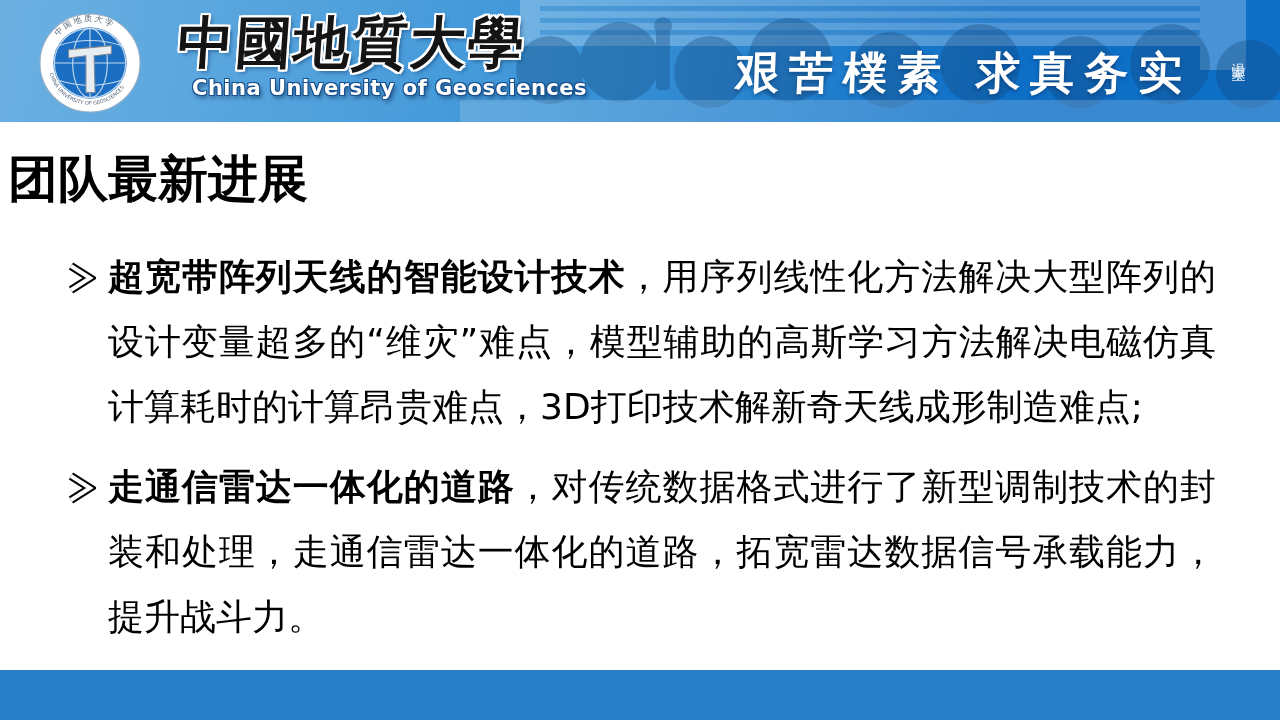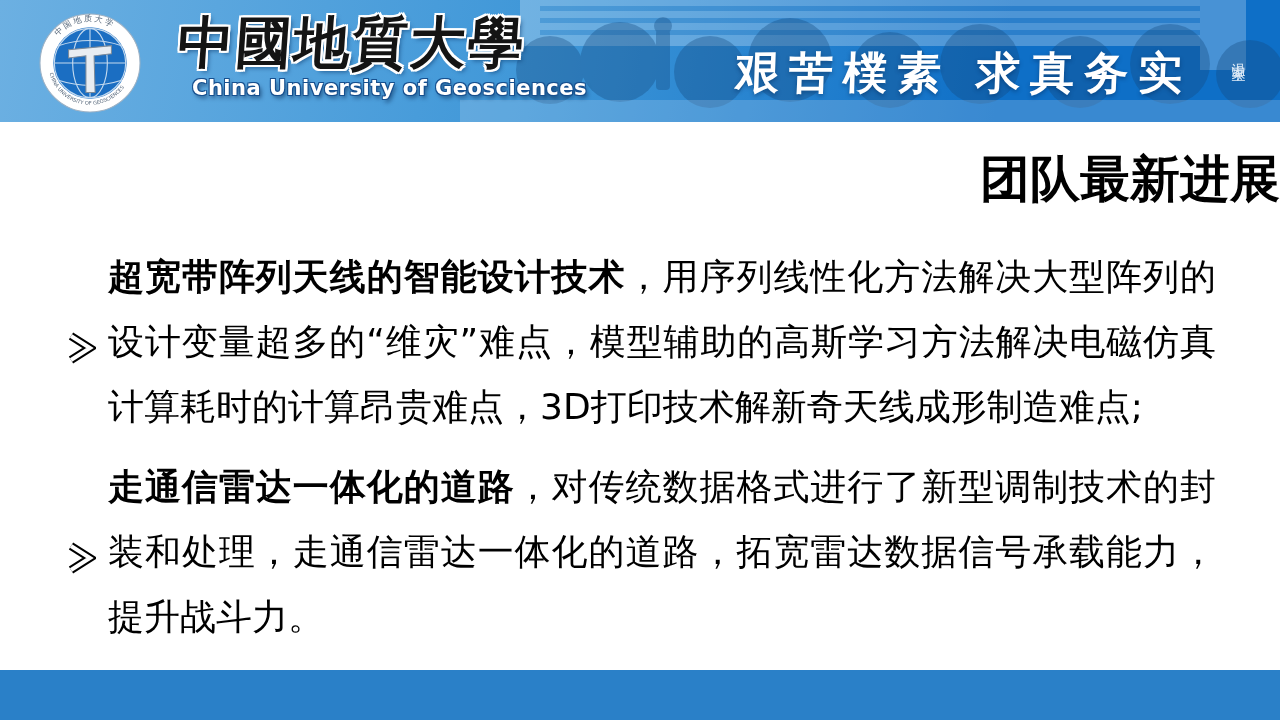--- a/index.html
+++ b/index.html
@@ -59,26 +59,26 @@
     position:absolute;right:34px;top:52px;
     writing-mode:vertical-rl;
     font-family:"DejaVu Serif","Liberation Serif",serif;
     font-size:14px;line-height:14px;color:#eaf3fc;letter-spacing:2px;
     opacity:.95;
   }
 
   
   .main{position:absolute;top:122px;left:0;width:1280px;height:548px;background:#ffffff;}
   .slide-title{
-    margin:26px 0 0 8px;text-align:right;
+    margin:26px 0 0 8px;text-align:left;
     font-family:"DejaVu Serif","Liberation Serif",serif;
     font-size:50px;font-weight:600;color:var(--text);line-height:62px;
   }
   .bullets{margin:34px 64px 0 66px;}
-  .bullet{display:flex;align-items:center;margin-bottom:15px;}
+  .bullet{display:flex;align-items:flex-start;margin-bottom:15px;}
   .bullet .arrow{flex:0 0 42px;padding-top:17px;}
   .bullet-text{
     flex:1;margin:0;color:var(--text);
     font-size:36px;line-height:65px;
     text-align:justify;text-justify:inter-ideograph;
   }
   .bullet-text .lead{font-weight:bold;}
 
   
   .bottom-bar{position:absolute;left:0;bottom:0;width:1280px;height:50px;background:var(--bottom-bar);}

